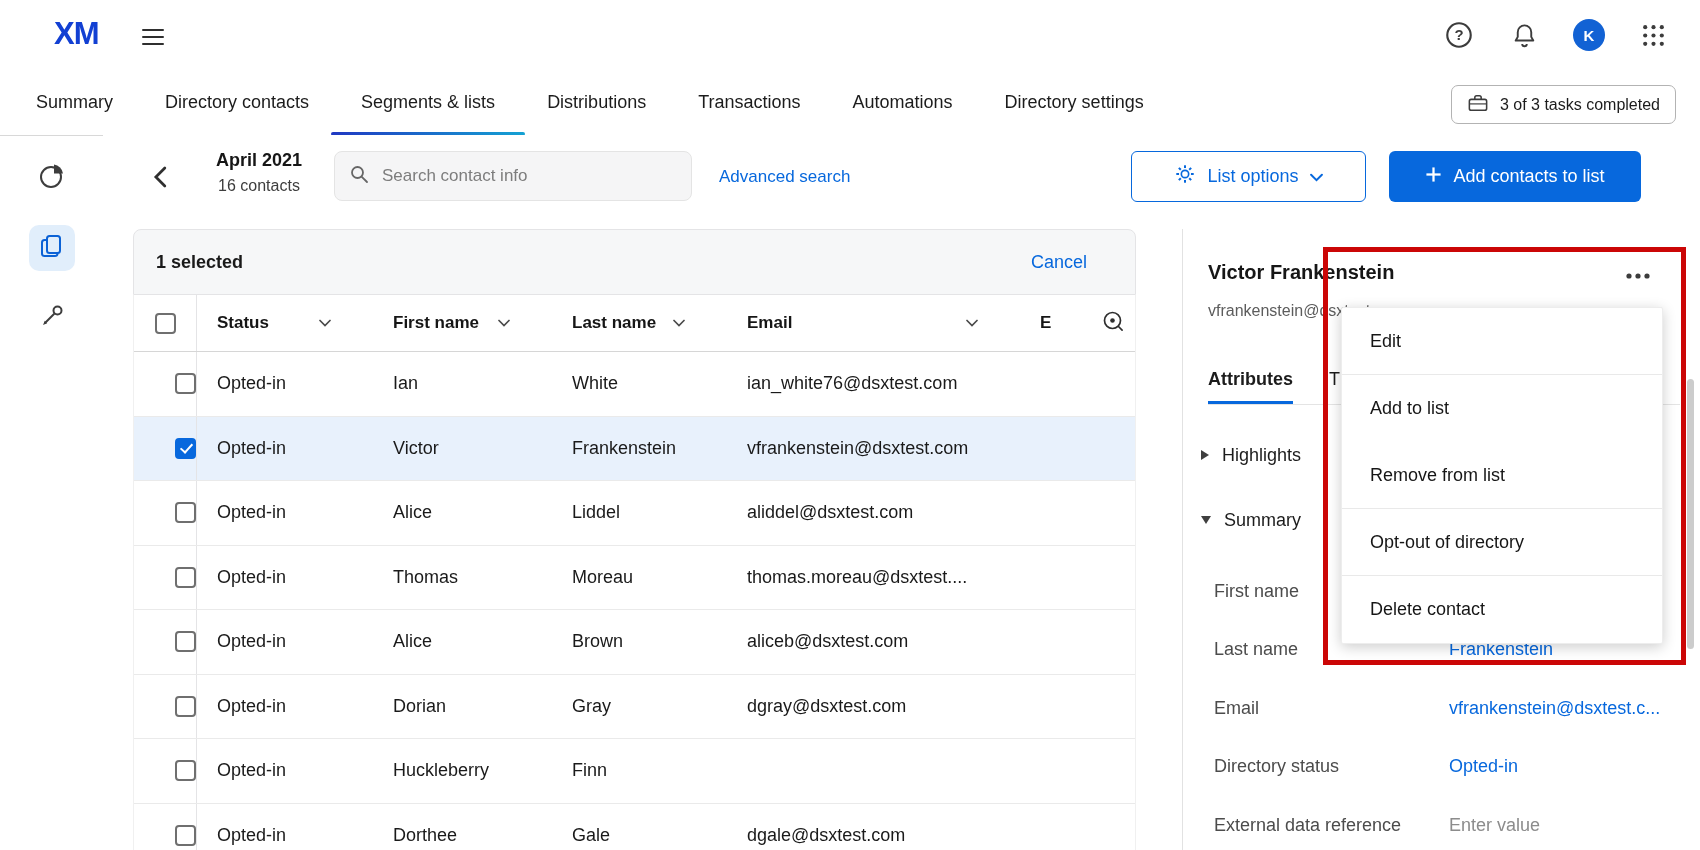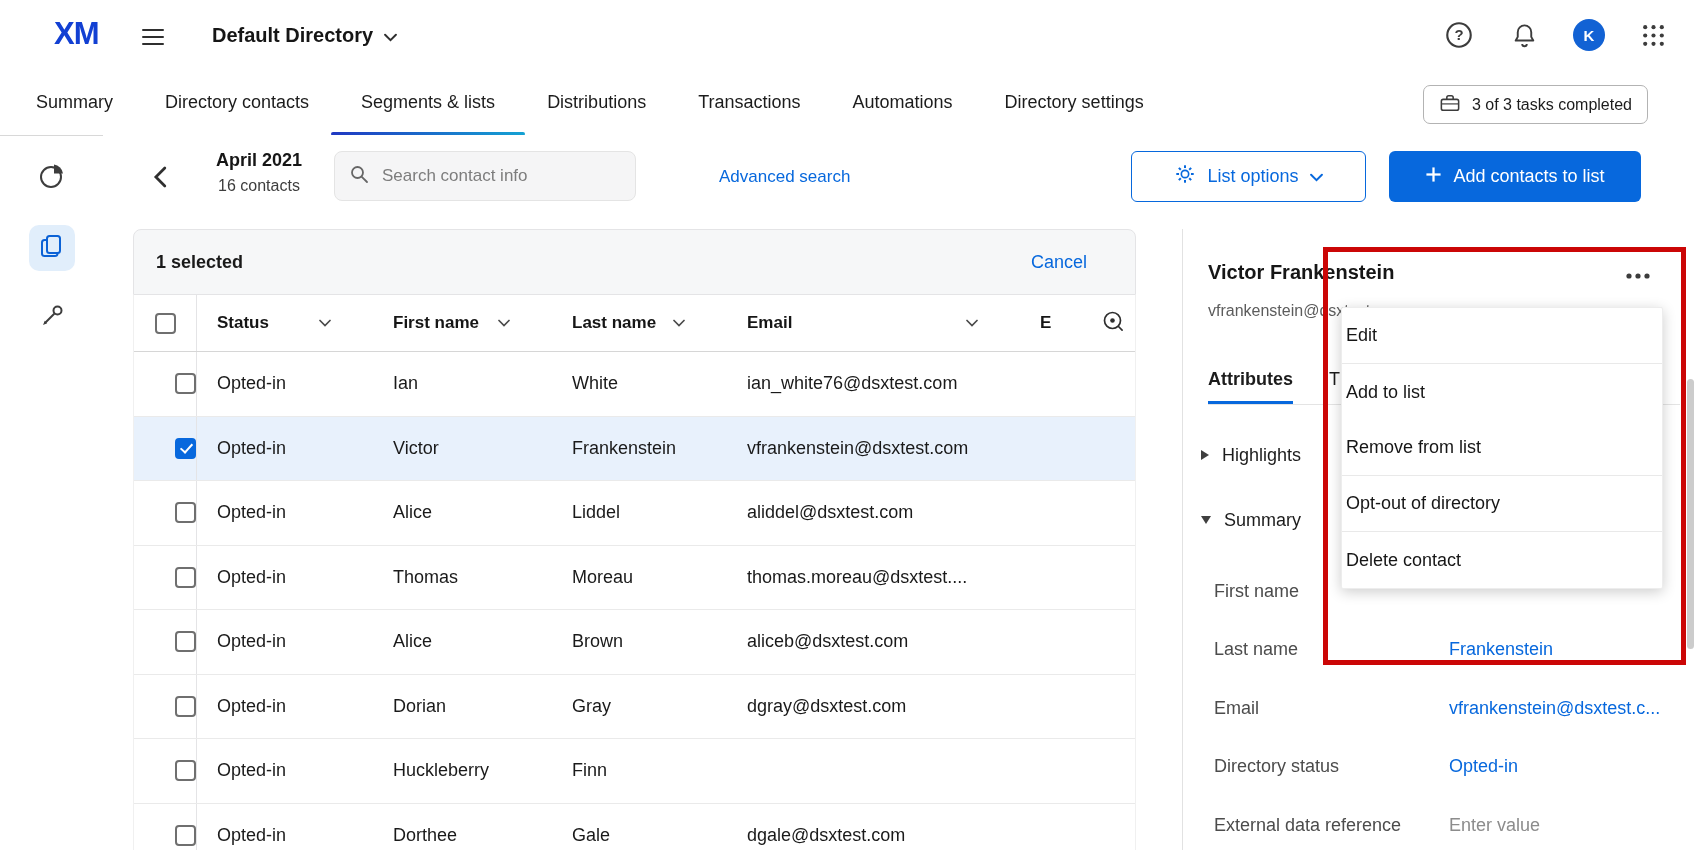--- a/index.html
+++ b/index.html
@@ -22,36 +22,36 @@
 
   
   .tabbar{position:absolute;left:0;top:70px;right:0;height:65px;border-bottom:1px solid #d8d8d8;background:#fff;}
   .tabbar-tabs{display:flex;align-items:stretch;height:100%;padding-left:36px;}
   .tab{display:flex;align-items:center;padding:0 26px;font-size:18px;color:#1c1c1c;position:relative;white-space:nowrap;}
   .tab:first-of-type{padding-left:0;}
   .tab.active::after{content:"";position:absolute;left:-4px;right:-4px;bottom:-1px;height:4px;
                      background:linear-gradient(90deg,#2038c2,#14a2d3);}
   .tab.active::after{border-radius:2px;}
   .tab:first-of-type.active::after{left:0;}
-  .tasks-btn{position:absolute;right:52px;top:15px;height:37px;border:1px solid #b3b3b3;border-radius:7px;
+  .tasks-btn{position:absolute;right:24px;top:15px;height:37px;border:1px solid #b3b3b3;border-radius:7px;
              display:flex;align-items:center;gap:11px;padding:0 15px;font-size:16px;color:#1c1c1c;background:#fff;}
 
   
   .rail{position:absolute;left:0;top:135px;width:103px;bottom:0;display:flex;flex-direction:column;align-items:center;
         padding-top:20px;gap:24px;box-sizing:border-box;}
   .rail-item{width:46px;height:46px;border-radius:10px;display:flex;align-items:center;justify-content:center;}
   .rail-item.selected{background:#e1eefb;}
 
   
   .toolbar{position:absolute;left:103px;top:135px;right:0;height:94px;background:#fff;}
   .back-btn{position:absolute;left:37px;top:22px;width:40px;height:40px;display:flex;align-items:center;justify-content:center;}
   .list-meta{position:absolute;left:95px;top:15px;width:122px;text-align:center;}
   .list-name{font-size:18px;font-weight:700;color:#161616;}
   .list-count{margin-top:6px;font-size:16px;color:#3d3d3d;}
-  .search-box{position:absolute;left:231px;top:16px;width:302px;height:50px;background:#f5f5f6;border:1px solid #e4e4e4;
+  .search-box{position:absolute;left:231px;top:16px;width:358px;height:50px;background:#f5f5f6;border:1px solid #e4e4e4;
               border-radius:8px;display:flex;align-items:center;gap:11px;padding:0 14px;box-sizing:border-box;}
   .search-box input{flex:1;border:none;outline:none;background:transparent;font-size:17px;color:#333;
                     font-family:"Liberation Sans",sans-serif;}
   .search-box input::placeholder{color:#7d7d7d;}
   .advanced-link{position:absolute;left:616px;top:167px;font-size:17px;color:#0768DD;}
   .toolbar .advanced-link{top:32px;}
   .list-options-btn{position:absolute;left:1028px;top:16px;width:235px;height:51px;border:1px solid #0768DD;border-radius:6px;
                     color:#0768DD;background:#fff;display:flex;align-items:center;justify-content:center;gap:11px;
                     font-size:18px;box-sizing:border-box;}
   .add-btn{position:absolute;left:1286px;top:16px;width:252px;height:51px;background:#0768DD;border-radius:6px;color:#fff;
@@ -100,47 +100,39 @@
   .field-row{height:58.5px;display:flex;align-items:center;}
   .field-label{width:235px;flex:none;font-size:18px;color:#4c4c4c;white-space:nowrap;}
   .field-value{font-size:18px;color:#1a1a1a;white-space:nowrap;overflow:hidden;max-width:245px;}
   .field-row.link .field-value{color:#0768DD;}
   .field-row.muted .field-value{color:#8c8c8c;}
   .panel-scrollbar{position:absolute;right:6px;top:150px;width:7px;height:270px;background:#cccccc;border-radius:4px;}
 
   
   .context-menu{position:absolute;left:1341px;top:307px;width:320px;background:#fff;z-index:40;border:1px solid #ededed;
                 box-shadow:0 3px 14px rgba(0,0,0,0.20);border-radius:2px;}
-  .menu-item{height:56px;display:flex;align-items:center;padding-left:4px;font-size:18px;color:#161616;box-sizing:border-box;}
+  .menu-item{height:67px;display:flex;align-items:center;padding-left:28px;font-size:18px;color:#161616;box-sizing:border-box;}
   .menu-item.divider{border-bottom:1px solid #e9e9e9;}
 
   
   .annotation{position:absolute;left:1323px;top:247px;width:363px;height:418px;border:5px solid #CB0606;
               box-sizing:border-box;z-index:60;pointer-events:none;}
 </style>
 </head>
 <body>
 
 <div class="stage" data-interactable="false">
 
   <div class="topbar" data-interactable="false">
     <div class="logo" data-interactable="false">XM</div>
     <div class="hamburger" data-interactable="true">
         <span></span>
         <span></span>
         <span></span>
       </div>
-    <div class="dir-switch" data-interactable="true">
-      <span data-interactable="false">Default Directory</span>
-      <span data-interactable="false">
-        <svg width="13" height="9" viewBox="0 0 12 8">
-            <path d="M1 1.5 L6 6.5 L11 1.5" fill="none" stroke="#2f2f2f" stroke-width="1.8" stroke-linecap="round"></path>
-          </svg>
-      </span>
-    </div>
     <div class="tb-icon help-btn" data-interactable="true">
       <svg width="32" height="32" viewBox="0 0 30 30">
           <circle cx="15" cy="15" r="11" fill="none" stroke="#3c3c3c" stroke-width="2"></circle>
           <text x="15" y="20" font-size="14" font-weight="bold" text-anchor="middle" fill="#3c3c3c" font-family="Liberation Sans, sans-serif">?</text>
         </svg>
     </div>
     <div class="tb-icon bell-btn" data-interactable="true">
       <svg width="27" height="27" viewBox="0 0 24 24">
           <path d="M12 3 a6 6 0 0 0 -6 6 v4.2 L4.2 16.5 h15.6 L18 13.2 V9 a6 6 0 0 0 -6 -6 z" fill="none" stroke="#3c3c3c" stroke-width="1.7" stroke-linejoin="round"></path>
           <path d="M10 19.5 a2 2 0 0 0 4 0" fill="none" stroke="#3c3c3c" stroke-width="1.7"></path>

